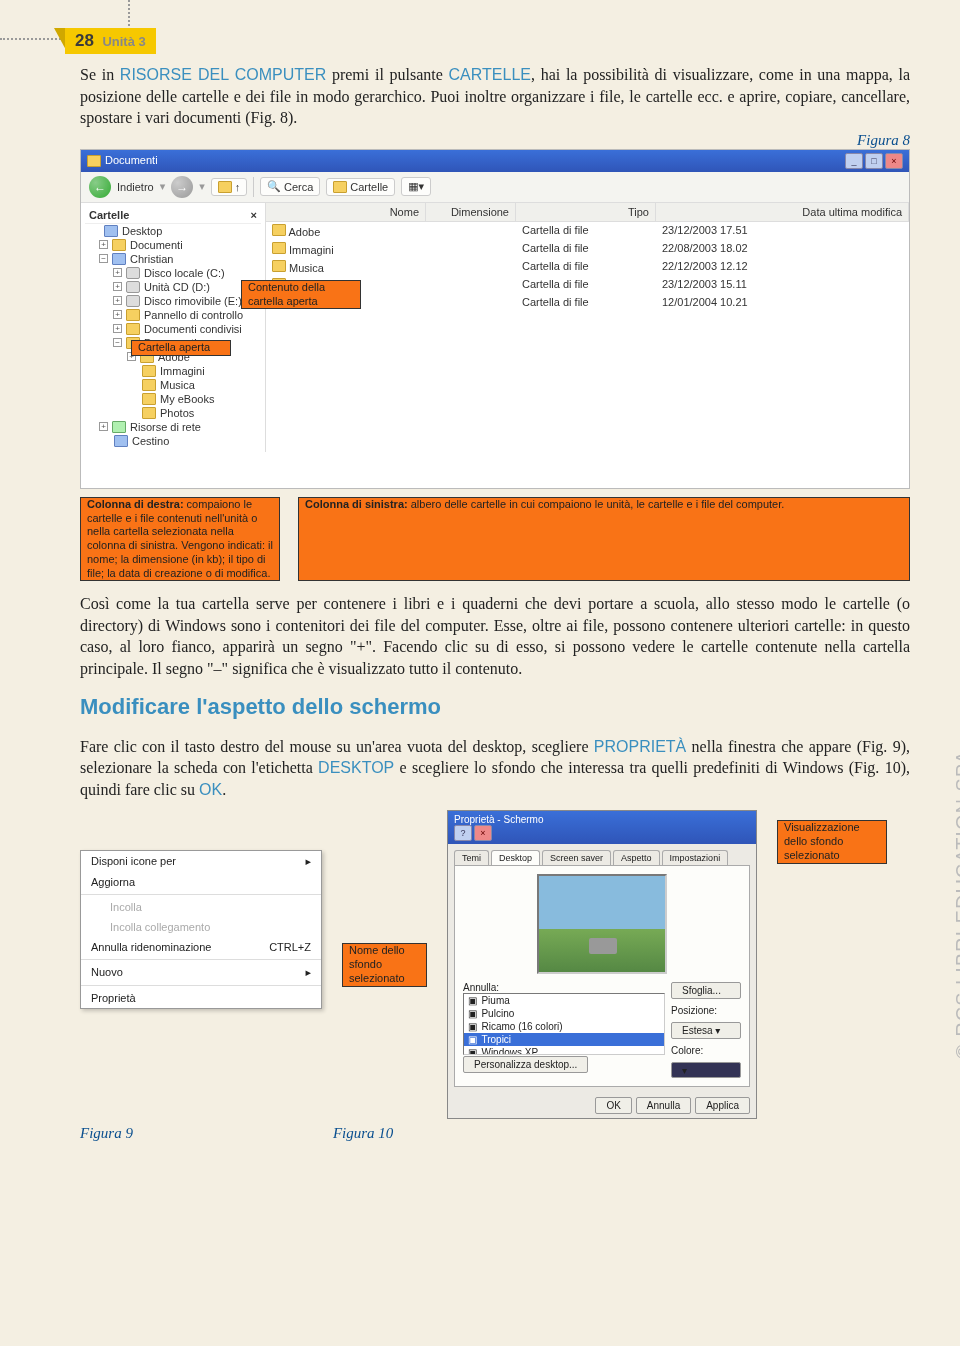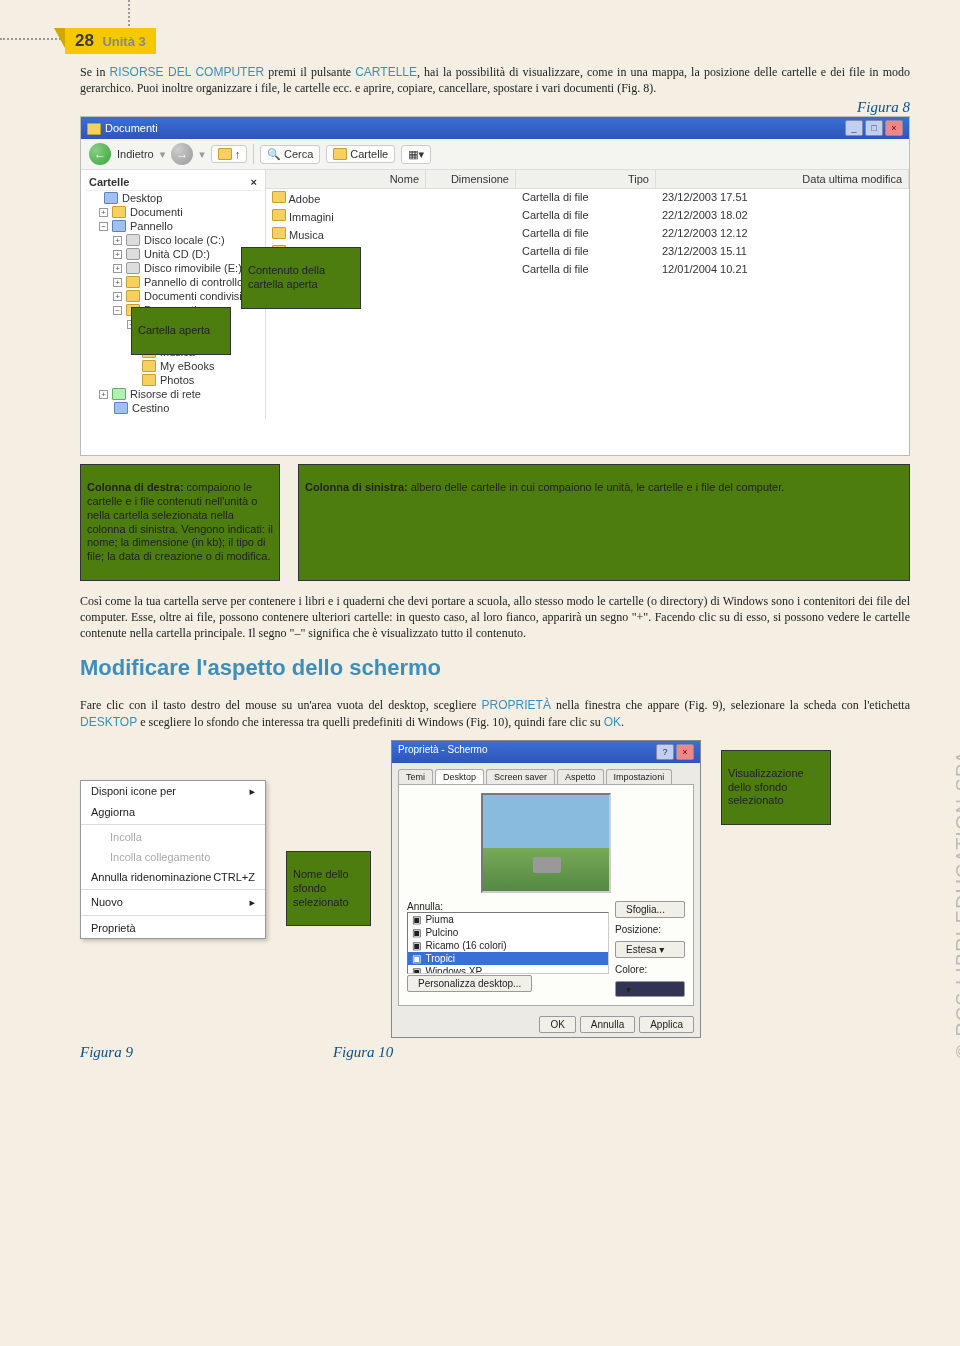--- a/index.html
+++ b/index.html
@@ -35,21 +35,21 @@
   .dotted-line {
     position: absolute;
     top: 38px; left: 0; width: 128px;
     border-top: 2px dotted #999;
   }
   .dotted-vert {
     position: absolute;
     top: 0; left: 128px; height: 38px;
     border-left: 2px dotted #999;
   }
-  .body-text { font-size: 12px; line-height: 1.35; text-align: justify; margin-top: 34px; }
+  .body-text { font-size: 16px; line-height: 1.35; text-align: justify; margin-top: 34px; }
   .body-text .hl-blue { color: #3a8fbf; font-family: Arial, sans-serif; font-weight: normal; }
   .figlabel { color: #0a4f8f; font-style: italic; font-size: 15px; }
   .figlabel.right { text-align: right; margin: 3px 0 0 0; }
   .screenshot {
     background: #fff;
     border: 1px solid #bbb;
     font-family: Tahoma, Arial, sans-serif;
     font-size: 11px;
     color: #333;
     position: relative;
@@ -83,23 +83,23 @@
   .ficon.blue { background: #a0c0f0; border-color: #6080c0; }
   .ficon.drive { background: #ddd; border-color: #999; border-radius: 2px; }
   .ficon.net { background: #b0f0b0; border-color: #6a6; }
   .content { flex: 1; }
   .col-hdr { display: flex; background: #f0f0ec; border-bottom: 1px solid #ddd; }
   .col-hdr div { padding: 3px 6px; border-right: 1px solid #ddd; text-align: right; }
   .c1{width:160px}.c2{width:90px}.c3{width:140px}.c4{flex:1}
   .row { display: flex; }
   .row div { padding: 2px 6px; }
   .callout {
-    background: #4d7c0f;
+    background: #f97316;
     border: 1px solid #333;
-    padding: 16px 6px;
+    padding: 0 6px;
     font-family: Arial, sans-serif;
     font-size: 11px;
     line-height: 1.25;
     color: #222;
   }
   .callout-row { display: flex; gap: 18px; margin-top: 8px; }
   .callout-row .callout { flex: 1; }
   .callout-row .callout:first-child { flex: 0 0 200px; }
   .callout b { font-weight: bold; }
   .pos-callout { position: absolute; }
@@ -118,33 +118,33 @@
     color: #3a8fbf;
     font-family: Arial, sans-serif;
     font-size: 22px;
     font-weight: bold;
     margin: 14px 0 4px 0;
   }
   .bottom-row { display: flex; gap: 20px; margin-top: 10px; align-items: flex-start; position: relative;}
   .context-menu {
     background: #fff; border: 1px solid #999;
     font-family: Tahoma, Arial, sans-serif; font-size: 11px;
-    width: 186px; box-shadow: 2px 2px 4px rgba(0,0,0,0.2);
+    width: 242px; box-shadow: 2px 2px 4px rgba(0,0,0,0.2);
     filter: blur(0.3px);
   }
   .context-menu .mi { padding: 4px 10px; display:flex; justify-content:space-between; }
   .context-menu .mi.dis { color: #aaa; padding-left: 29px; }
   .context-menu .sep { border-top: 1px solid #ddd; margin: 2px 0; }
   .prop-dialog {
     background: #eceae4; border: 1px solid #888;
     font-family: Tahoma, Arial, sans-serif; font-size: 10px;
     width: 310px;
     filter: blur(0.3px);
   }
-  .prop-dialog .dlg-title { background: linear-gradient(#3a6fd8,#2f55b8); color:#fff; padding:3px 6px; display:flex; justify-content:space-between;}
+  .prop-dialog .dlg-title { background: linear-gradient(#3a6fd8,#2f55b8); color:#fff; padding:3px 6px; display:flex; justify-content:space-between;flex-direction:column;}
   .tabs { display:flex; padding: 6px 6px 0 6px; gap:2px;}
   .tab { padding:2px 7px; background:#eceae4; border:1px solid #aaa; border-bottom:none; border-radius:3px 3px 0 0; font-size:9px;}
   .tab.active { background:#fdfdfa; }
   .dlg-body { background:#fdfdfa; margin:0 6px 6px 6px; border:1px solid #aaa; padding:8px;}
   .preview { width:130px; height:100px; margin:0 auto 8px auto; border:2px inset #ccc; background: linear-gradient(to bottom, #8bd 0%, #8bd 55%, #7a5 55%, #584 100%); position:relative;}
   .preview::after{content:"";position:absolute;bottom:18px;left:50px;width:28px;height:16px;background:#999;border-radius:2px;}
   .bg-list { border:1px inset #ccc; height:62px; overflow:hidden; background:#fff; margin-bottom:4px;}
   .bg-list .li { padding:1px 4px; display:flex; align-items:center; gap:4px;}
   .bg-list .li.sel { background:#3a6fd8; color:#fff;}
   .dlg-btns { display:flex; justify-content:flex-end; gap:4px; padding:4px 6px;}
@@ -206,21 +206,21 @@
             <span>Desktop</span>
           </div>
           <div class="tree-item l1">
             <span class="plus">+</span>
             <span class="ficon "></span>
             <span>Documenti</span>
           </div>
           <div class="tree-item l1">
             <span class="plus">−</span>
             <span class="ficon blue"></span>
-            <span>Pannello</span>
+            <span>Christian</span>
           </div>
           <div class="tree-item l2">
             <span class="plus">+</span>
             <span class="ficon drive"></span>
             <span>Disco locale (C:)</span>
           </div>
           <div class="tree-item l2">
             <span class="plus">+</span>
             <span class="ficon drive"></span>
             <span>Unità CD (D:)</span>
@@ -293,21 +293,21 @@
           <div class="row">
             <div class="c1"><span class="ficon"></span> Adobe</div>
             <div class="c2"></div>
             <div class="c3">Cartella di file</div>
             <div class="c4">23/12/2003 17.51</div>
           </div>
           <div class="row">
             <div class="c1"><span class="ficon"></span> Immagini</div>
             <div class="c2"></div>
             <div class="c3">Cartella di file</div>
-            <div class="c4">22/12/2003 18.02</div>
+            <div class="c4">22/08/2003 18.02</div>
           </div>
           <div class="row">
             <div class="c1"><span class="ficon"></span> Musica</div>
             <div class="c2"></div>
             <div class="c3">Cartella di file</div>
             <div class="c4">22/12/2003 12.12</div>
           </div>
           <div class="row">
             <div class="c1"><span class="ficon"></span> My eBooks</div>
             <div class="c2"></div>

